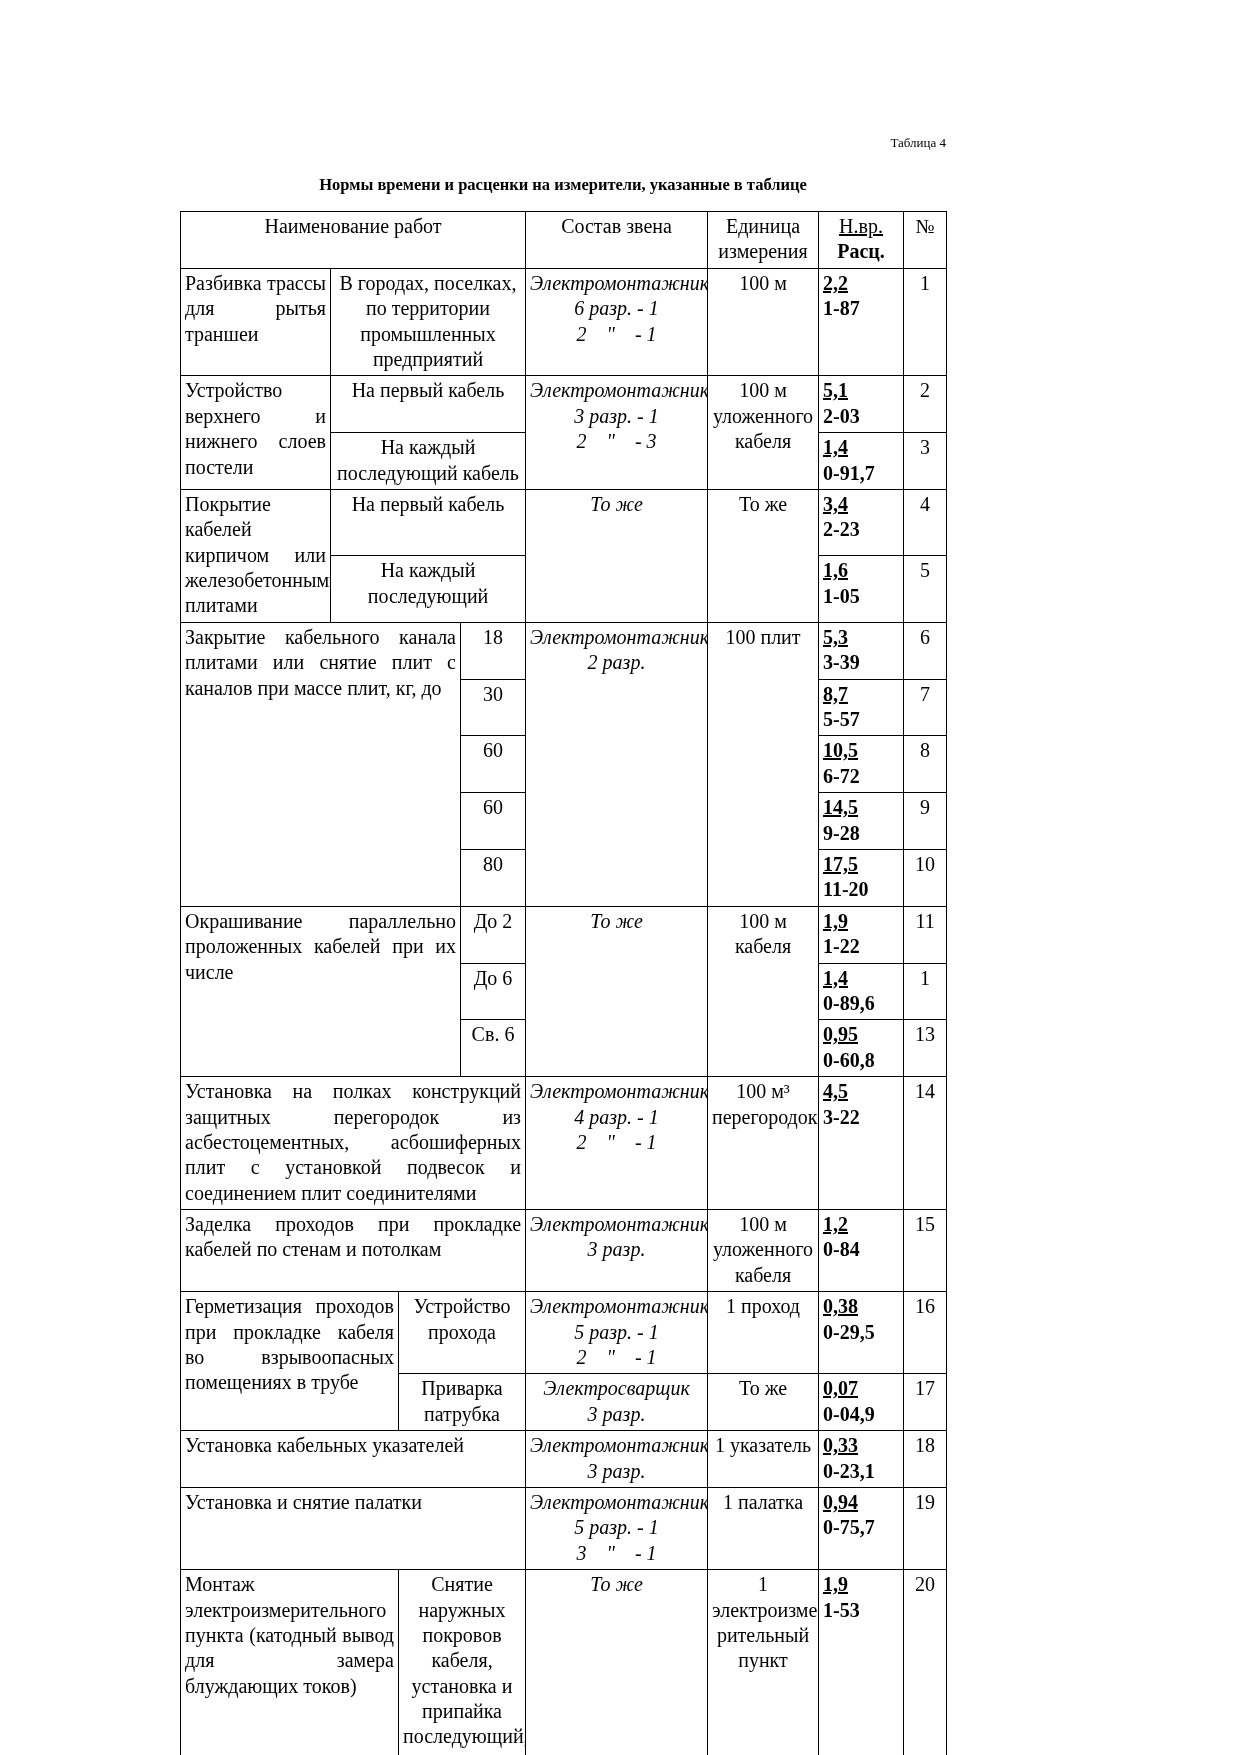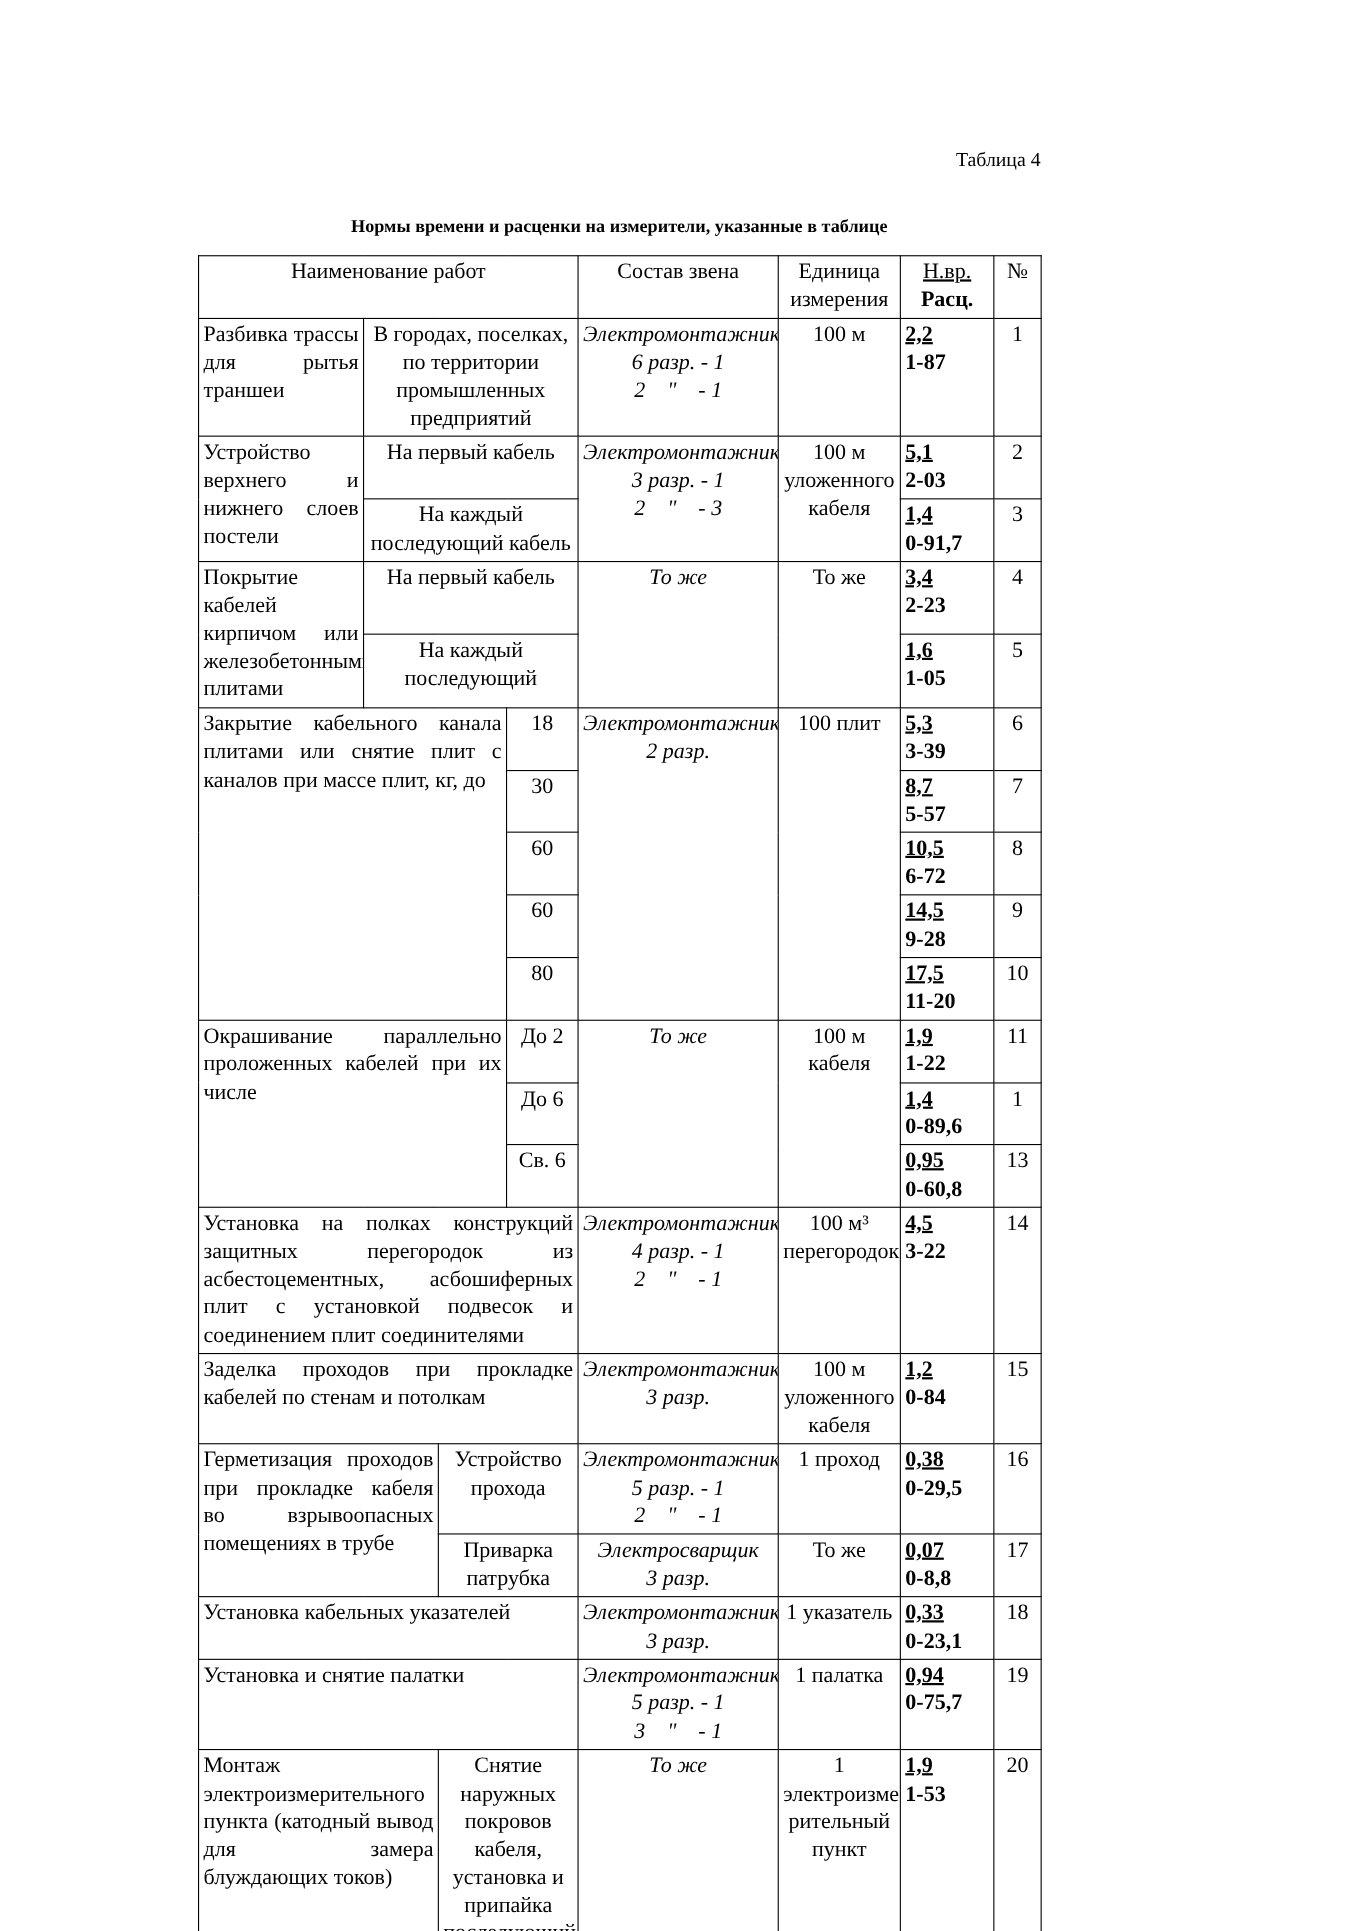--- a/index.html
+++ b/index.html
@@ -10,22 +10,22 @@
     font-family: "Liberation Serif", "DejaVu Serif", serif;
     color: #000;
   }
   .content {
     width: 766px;
     margin-left: 180px;
     padding-top: 135px;
   }
   .table-label {
     text-align: right;
-    font-size: 18px;
-    margin-bottom: 40px;
+    font-size: 13px;
+    margin-bottom: 24px;
   }
   .doc-title {
     text-align: center;
     font-weight: bold;
     font-size: 16.5px;
     margin-bottom: 16px;
   }
   table.norms {
     border-collapse: collapse;
     table-layout: fixed;
@@ -197,21 +197,21 @@
 2&nbsp;&nbsp;&nbsp;&nbsp;"&nbsp;&nbsp;&nbsp;&nbsp;- 1</td>
         <td class="unit">1 проход</td>
         <td class="val"><span class="nvr">0,38</span><br><span class="rate">0-29,5</span></td>
         <td class="num">16</td>
       </tr>
       <tr>
         <td class="sub" colspan="2">Приварка патрубка</td>
         <td class="crew pre">Электросварщик
 3 разр.</td>
         <td class="unit">То же</td>
-        <td class="val"><span class="nvr">0,07</span><br><span class="rate">0-8,8</span></td>
+        <td class="val"><span class="nvr">0,07</span><br><span class="rate">0-04,9</span></td>
         <td class="num">17</td>
       </tr>
 
       <tr>
         <td class="name" colspan="4">Установка кабельных указателей</td>
         <td class="crew pre">Электромонтажник
 3 разр.</td>
         <td class="unit">1 указатель</td>
         <td class="val"><span class="nvr">0,33</span><br><span class="rate">0-23,1</span></td>
         <td class="num">18</td>

